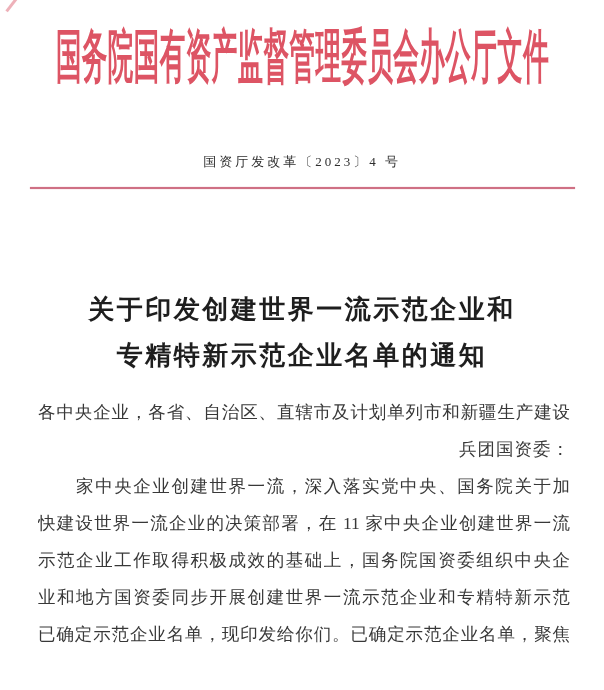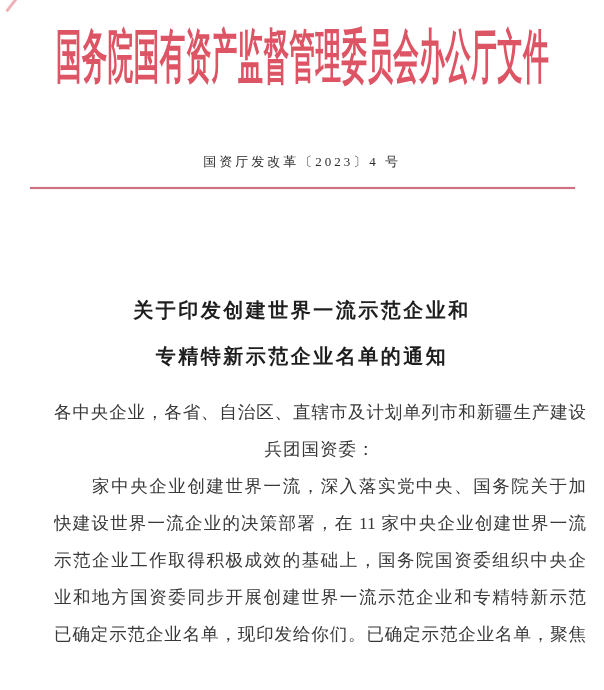--- a/index.html
+++ b/index.html
@@ -65,48 +65,47 @@
     height: 2px;
     background: #cf7084;
     box-shadow: 0 0 1px #cf7084;
   }
   .doc-title {
     position: absolute;
     top: 287px;
     left: 0;
     width: 604px;
     text-align: center;
-    font-size: 20px;
+    font-size: 26px;
     font-weight: bold;
     color: #1e1e1e;
     line-height: 46px;
     letter-spacing: 2.5px;
   }
   .body-text {
     position: absolute;
     top: 394px;
     left: 38px;
     width: 532px;
     font-size: 17.5px;
     color: #383838;
-    margin-left: 16px;
   }
   .body-text .line {
     height: 37px;
     line-height: 37px;
     white-space: nowrap;
   }
   .body-text .line.justify {
     text-align: justify;
     text-align-last: justify;
     white-space: normal;
     overflow: hidden;
   }
   .body-text .line.left {
-    text-align: center;
+    text-align: right;
     letter-spacing: 1px;
   }
 </style>
 </head>
 <body>
 
 <div class="page">
 
   <div class="corner-mark"></div>
 

